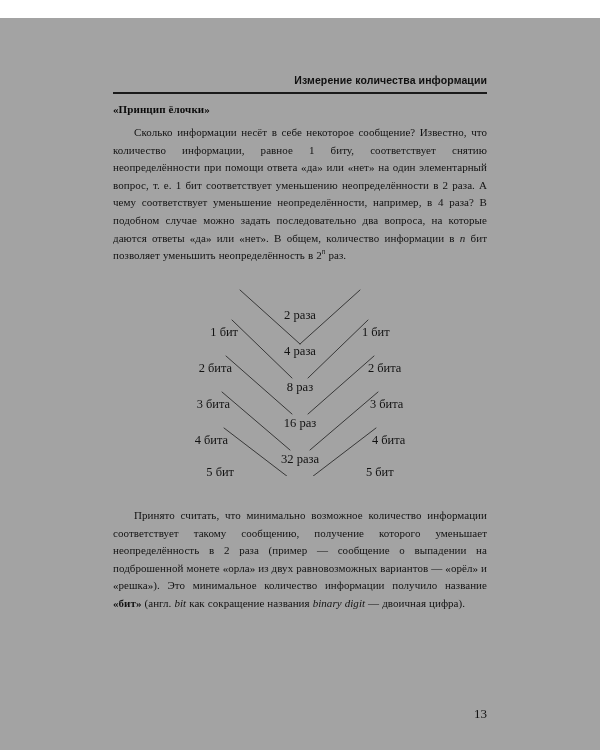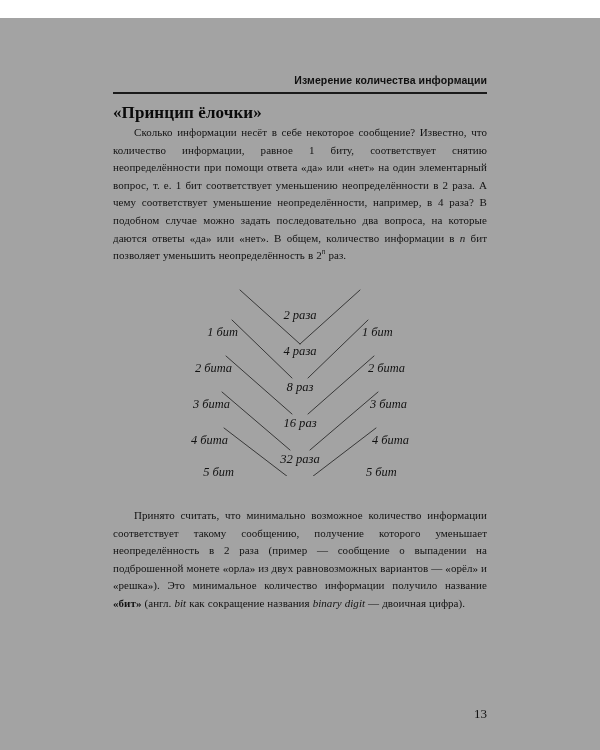--- a/index.html
+++ b/index.html
@@ -44,21 +44,21 @@
     top: 74px;
     width: 374px;
     height: 2px;
     background: #1a1a1a;
   }
 
   
   h2.section-title {
     font-family: "Liberation Serif", "DejaVu Serif", serif;
     font-weight: bold;
-    font-size: 17px;
+    font-size: 11px;
     margin: 0;
     padding: 0;
     letter-spacing: 0.1px;
     color: #0a0a0a;
   }
 
   
   .para {
     font-size: 11px;
     line-height: 17.6px;
@@ -85,21 +85,20 @@
   #para-2          { position: absolute; left: 113px; top: 489px; width: 374px; }
   #para-3          { position: absolute; left: 113px; top: 612px; width: 374px; }
 
   
   #tree-diagram {
     position: absolute;
     left: 180px;
     top: 268px;
     width: 240px;
     height: 190px;
-    font-style: italic;
   }
   #tree-diagram svg { display: block; }
   .tree-label {
     font-family: "Liberation Serif", "DejaVu Serif", serif;
     font-size: 12.4px;
     fill: #121212;
   }
   .tree-label.center { font-size: 12.6px; }
 
   

